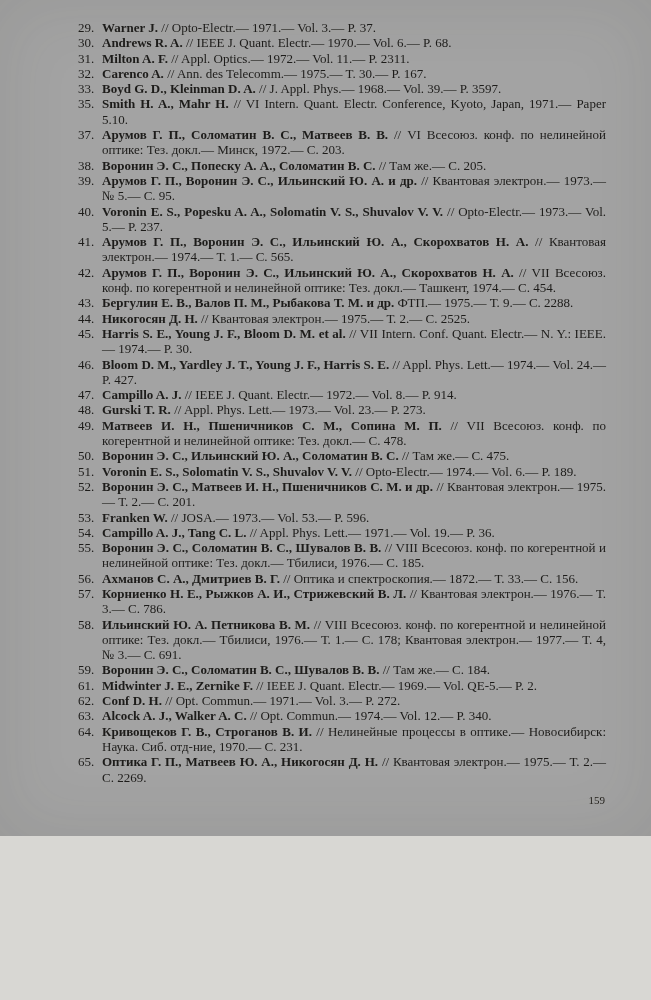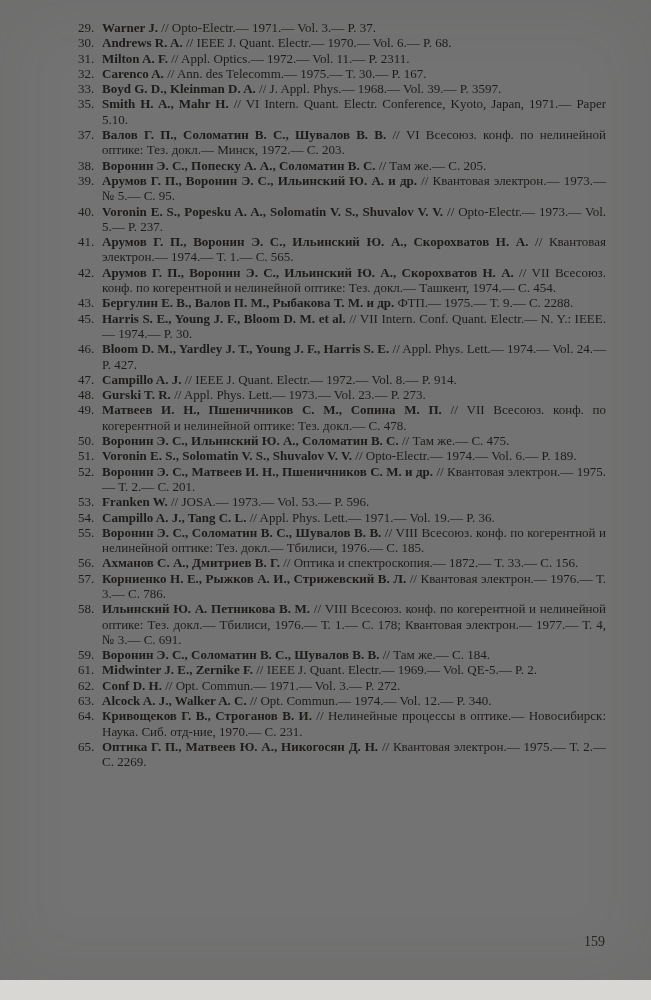--- a/index.html
+++ b/index.html
@@ -3,23 +3,23 @@
 <meta charset="utf-8">
 <style>
   html, body { margin: 0; padding: 0; }
   body {
     background: #d8d7d3;
     font-family: "Liberation Serif", "DejaVu Serif", serif;
   }
   .page {
     position: relative;
     width: 651px;
-    height: 980px;
+    height: 836px;
     margin: 0 auto;
-    background: #737373;
+    background: #a3a3a3;
     box-shadow: inset 0 0 70px rgba(60,55,45,0.10);
     overflow: hidden;
   }
   .refs {
     position: absolute;
     top: 20px;
     left: 78px;
     width: 528px;
   }
   .ref {
@@ -36,42 +36,43 @@
     text-indent: 0;
     white-space: nowrap;
   }
   .ref .authors {
     font-weight: bold;
   }
   .pagenum {
     position: absolute;
     right: 46px;
     bottom: 30px;
-    font-size: 14px;
+    font-size: 11px;
     color: #26241f;
   }
 </style>
 </head>
 <body>
 
 <div class="page">
   <div class="refs">
       <div class="ref"><span class="num">29.</span><span class="authors">Warner J.</span><span class="rest"> // Opto-Electr.— 1971.— Vol. 3.— P. 37.</span></div>
       <div class="ref"><span class="num">30.</span><span class="authors">Andrews R. A.</span><span class="rest"> // IEEE J. Quant. Electr.— 1970.— Vol. 6.— P. 68.</span></div>
       <div class="ref"><span class="num">31.</span><span class="authors">Milton A. F.</span><span class="rest"> // Appl. Optics.— 1972.— Vol. 11.— P. 2311.</span></div>
       <div class="ref"><span class="num">32.</span><span class="authors">Carenco A.</span><span class="rest"> // Ann. des Telecomm.— 1975.— T. 30.— P. 167.</span></div>
       <div class="ref"><span class="num">33.</span><span class="authors">Boyd G. D., Kleinman D. A.</span><span class="rest"> // J. Appl. Phys.— 1968.— Vol. 39.— P. 3597.</span></div>
       <div class="ref"><span class="num">35.</span><span class="authors">Smith H. A., Mahr H.</span><span class="rest"> // VI Intern. Quant. Electr. Conference, Kyoto, Japan, 1971.— Paper 5.10.</span></div>
-      <div class="ref"><span class="num">37.</span><span class="authors">Валов Г. П., Соломатин В. С., Шувалов В. В.</span><span class="rest"> // VI Всесоюз. конф. по нелинейной оптике: Тез. докл.— Минск, 1972.— С. 203.</span></div>
+      <div class="ref"><span class="num">37.</span><span class="authors">Арумов Г. П., Соломатин В. С., Матвеев В. В.</span><span class="rest"> // VI Всесоюз. конф. по нелинейной оптике: Тез. докл.— Минск, 1972.— С. 203.</span></div>
       <div class="ref"><span class="num">38.</span><span class="authors">Воронин Э. С., Попеску А. А., Соломатин В. С.</span><span class="rest"> // Там же.— С. 205.</span></div>
       <div class="ref"><span class="num">39.</span><span class="authors">Арумов Г. П., Воронин Э. С., Ильинский Ю. А. и др.</span><span class="rest"> // Квантовая электрон.— 1973.— № 5.— С. 95.</span></div>
       <div class="ref"><span class="num">40.</span><span class="authors">Voronin E. S., Popesku A. A., Solomatin V. S., Shuvalov V. V.</span><span class="rest"> // Opto-Electr.— 1973.— Vol. 5.— P. 237.</span></div>
       <div class="ref"><span class="num">41.</span><span class="authors">Арумов Г. П., Воронин Э. С., Ильинский Ю. А., Скорохватов Н. А.</span><span class="rest"> // Квантовая электрон.— 1974.— Т. 1.— С. 565.</span></div>
       <div class="ref"><span class="num">42.</span><span class="authors">Арумов Г. П., Воронин Э. С., Ильинский Ю. А., Скорохватов Н. А.</span><span class="rest"> // VII Всесоюз. конф. по когерентной и нелинейной оптике: Тез. докл.— Ташкент, 1974.— С. 454.</span></div>
       <div class="ref"><span class="num">43.</span><span class="authors">Бергулин Е. В., Валов П. М., Рыбакова Т. М. и др.</span><span class="rest"> ФТП.— 1975.— Т. 9.— С. 2288.</span></div>
+      <div class="ref"><span class="num">44.</span><span class="authors">Никогосян Д. Н.</span><span class="rest"> // Квантовая электрон.— 1975.— Т. 2.— С. 2525.</span></div>
       <div class="ref"><span class="num">45.</span><span class="authors">Harris S. E., Young J. F., Bloom D. M. et al.</span><span class="rest"> // VII Intern. Conf. Quant. Electr.— N. Y.: IEEE.— 1974.— P. 30.</span></div>
       <div class="ref"><span class="num">46.</span><span class="authors">Bloom D. M., Yardley J. T., Young J. F., Harris S. E.</span><span class="rest"> // Appl. Phys. Lett.— 1974.— Vol. 24.— P. 427.</span></div>
       <div class="ref"><span class="num">47.</span><span class="authors">Campillo A. J.</span><span class="rest"> // IEEE J. Quant. Electr.— 1972.— Vol. 8.— P. 914.</span></div>
       <div class="ref"><span class="num">48.</span><span class="authors">Gurski T. R.</span><span class="rest"> // Appl. Phys. Lett.— 1973.— Vol. 23.— P. 273.</span></div>
       <div class="ref"><span class="num">49.</span><span class="authors">Матвеев И. Н., Пшеничников С. М., Сопина М. П.</span><span class="rest"> // VII Всесоюз. конф. по когерентной и нелинейной оптике: Тез. докл.— С. 478.</span></div>
       <div class="ref"><span class="num">50.</span><span class="authors">Воронин Э. С., Ильинский Ю. А., Соломатин В. С.</span><span class="rest"> // Там же.— С. 475.</span></div>
       <div class="ref"><span class="num">51.</span><span class="authors">Voronin E. S., Solomatin V. S., Shuvalov V. V.</span><span class="rest"> // Opto-Electr.— 1974.— Vol. 6.— P. 189.</span></div>
       <div class="ref"><span class="num">52.</span><span class="authors">Воронин Э. С., Матвеев И. Н., Пшеничников С. М. и др.</span><span class="rest"> // Квантовая электрон.— 1975.— Т. 2.— С. 201.</span></div>
       <div class="ref"><span class="num">53.</span><span class="authors">Franken W.</span><span class="rest"> // JOSA.— 1973.— Vol. 53.— P. 596.</span></div>
       <div class="ref"><span class="num">54.</span><span class="authors">Campillo A. J., Tang C. L.</span><span class="rest"> // Appl. Phys. Lett.— 1971.— Vol. 19.— P. 36.</span></div>

